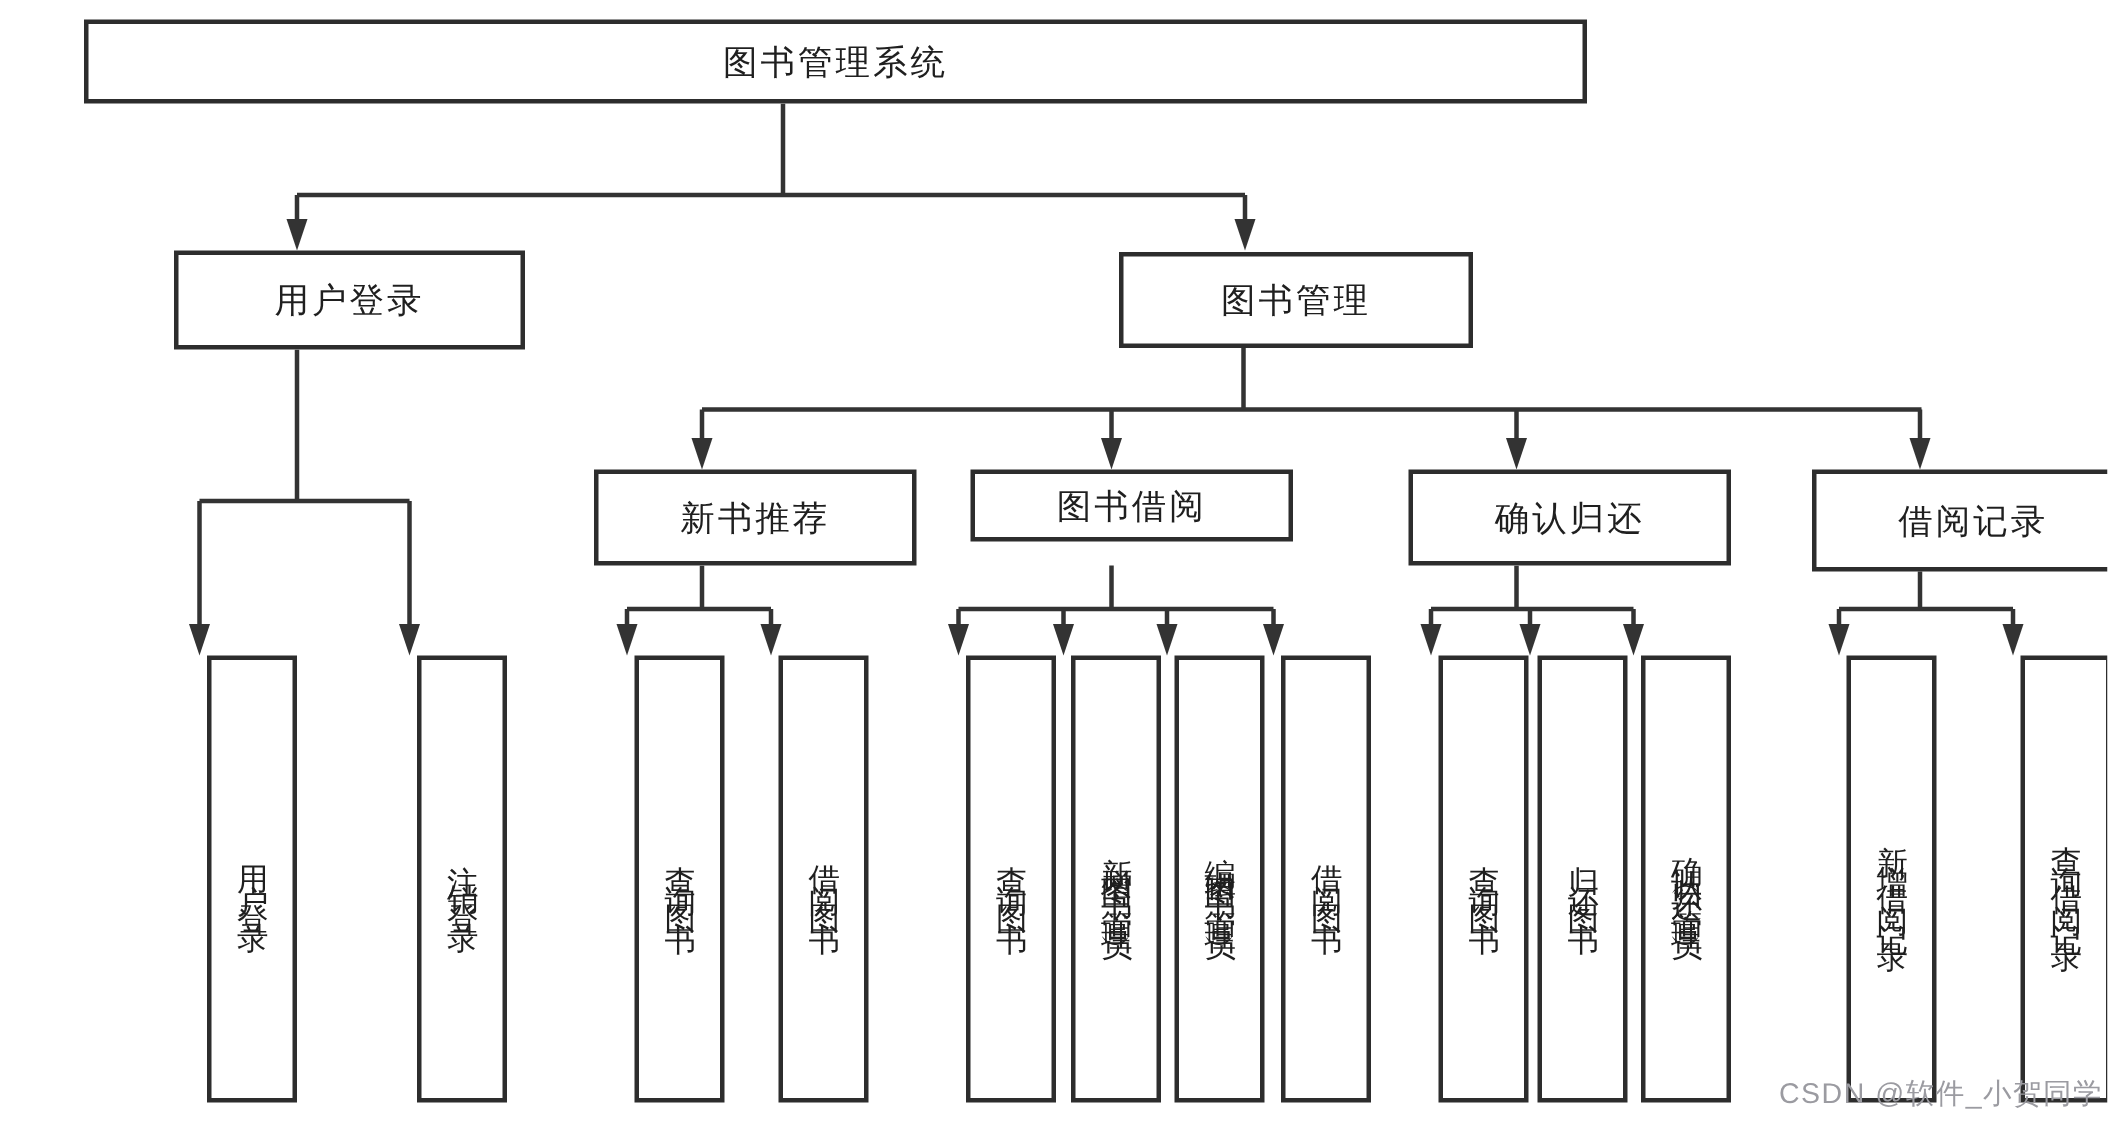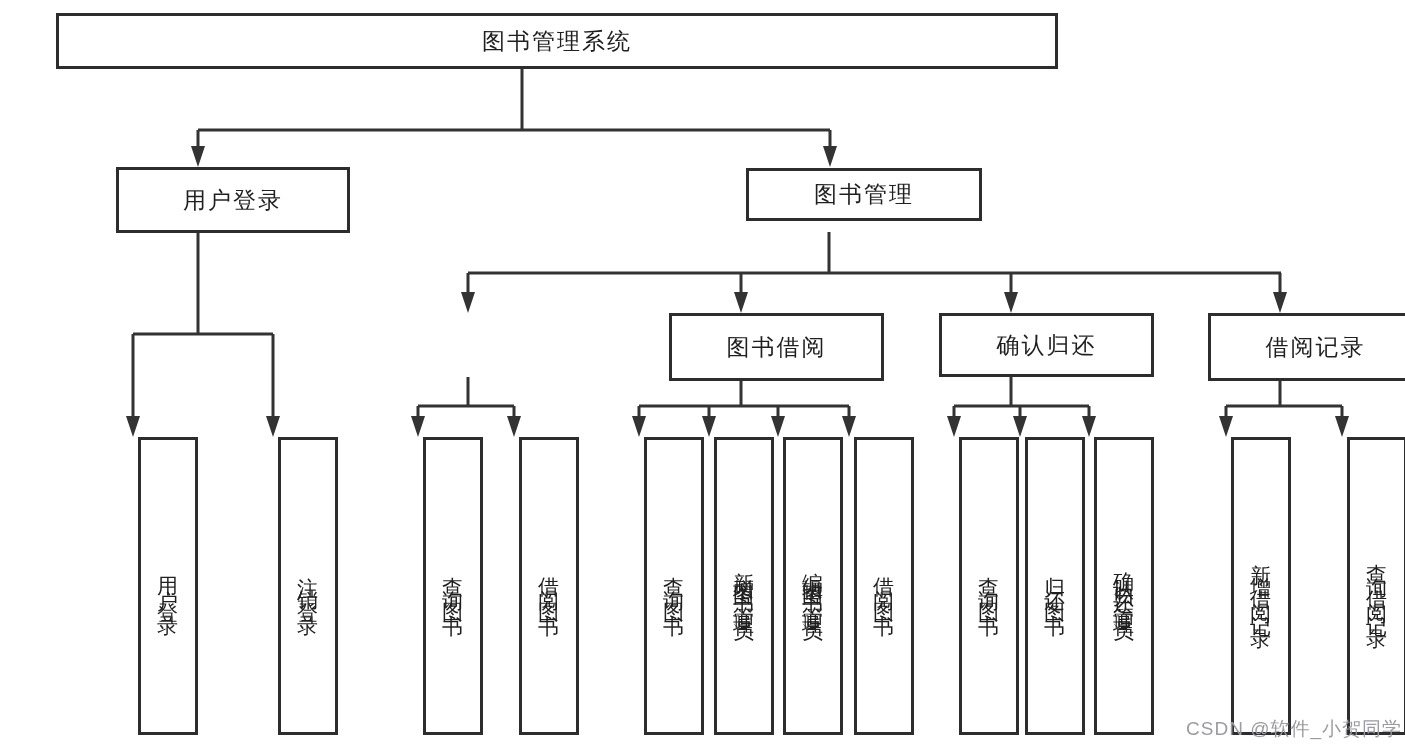--- a/index.html
+++ b/index.html
@@ -91,23 +91,24 @@
       <polygon points="1013,416 1027,416 1020,437"></polygon>
       <polygon points="1082,416 1096,416 1089,437"></polygon>
       <polygon points="1219,416 1233,416 1226,437"></polygon>
       <polygon points="1335,416 1349,416 1342,437"></polygon>
     </g>
   </svg>
 
   <div class="node h-node" style="left:21px;top:13px;width:1002px;height:56px;">图书管理系统</div>
 
   <div class="node h-node" style="left:81px;top:167px;width:234px;height:66px;">用户登录</div>
-  <div class="node h-node" style="left:711px;top:168px;width:236px;height:53px;">图书管理</div>
+  <div class="node h-node" style="left:711px;top:168px;width:236px;height:64px;">图书管理</div>
 
-  <div class="node h-node" style="left:634px;top:313px;width:215px;height:68px;">图书借阅</div>
+  <div class="node h-node" style="left:361px;top:313px;width:215px;height:64px;">新书推荐</div>
+  <div class="node h-node" style="left:612px;top:313px;width:215px;height:48px;">图书借阅</div>
   <div class="node h-node" style="left:904px;top:313px;width:215px;height:64px;">确认归还</div>
   <div class="node h-node" style="left:1173px;top:313px;width:215px;height:68px;">借阅记录</div>
 
   <div class="node v-node" style="left:103px;">
     <span class="v-label">用户登录</span>
   </div>
   <div class="node v-node" style="left:243px;">
     <span class="v-label">注销登录</span>
   </div>
 

